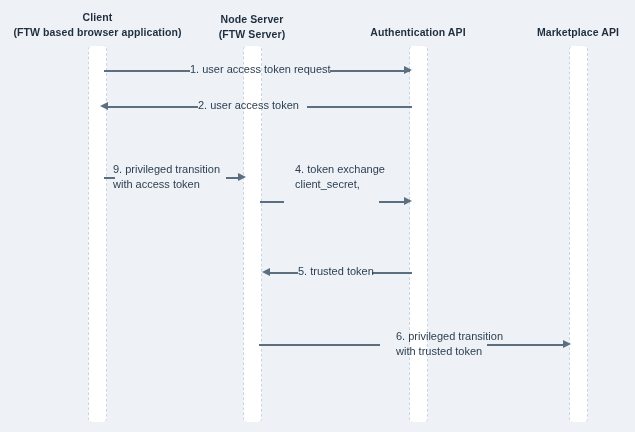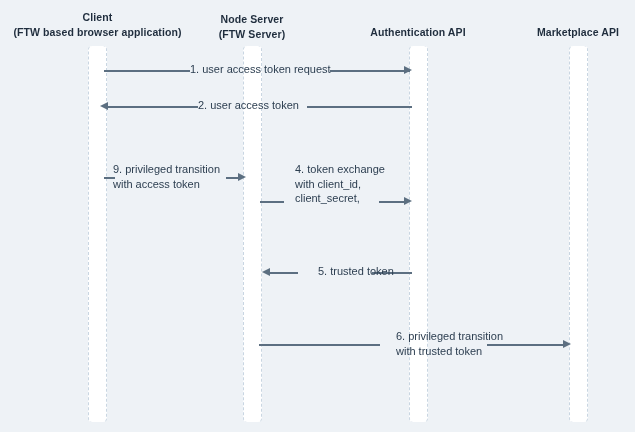--- a/index.html
+++ b/index.html
@@ -139,30 +139,29 @@
       <span class="lbl-line">with access token</span>
     </div>
   </div>
 
   <div class="message" style="left:0; top:201px;">
     <div class="msg-line" style="left:260px; width:24px;"></div>
     <div class="msg-line" style="left:379px; width:28px;"></div>
     <div class="msg-arrow right" style="left:404px;"></div>
     <div class="msg-label" style="left:283px; top:-39px; width:97px;margin-left:12px;">
       <span class="lbl-line">4. token exchange</span>
-      <span class="lbl-line">with client_id,</span>
       <span class="lbl-line">client_secret,</span>
     </div>
   </div>
 
   <div class="message" style="left:0; top:272px;">
     <div class="msg-line" style="left:270px; width:28px;"></div>
     <div class="msg-line" style="left:372px; width:40px;"></div>
     <div class="msg-arrow left" style="left:262px;"></div>
-    <div class="msg-label" style="left:298px; top:-8px; width:75px;margin-left:20px;">
+    <div class="msg-label" style="left:298px; top:-8px; width:75px;">
       <span class="lbl-line">5. trusted token</span>
     </div>
   </div>
 
   <div class="message" style="left:0; top:344px;">
     <div class="msg-line" style="left:259px; width:121px;"></div>
     <div class="msg-line" style="left:487px; width:79px;"></div>
     <div class="msg-arrow right" style="left:563px;"></div>
     <div class="msg-label" style="left:380px; top:-15px; width:107px;margin-left:16px;">
       <span class="lbl-line">6. privileged transition</span>

